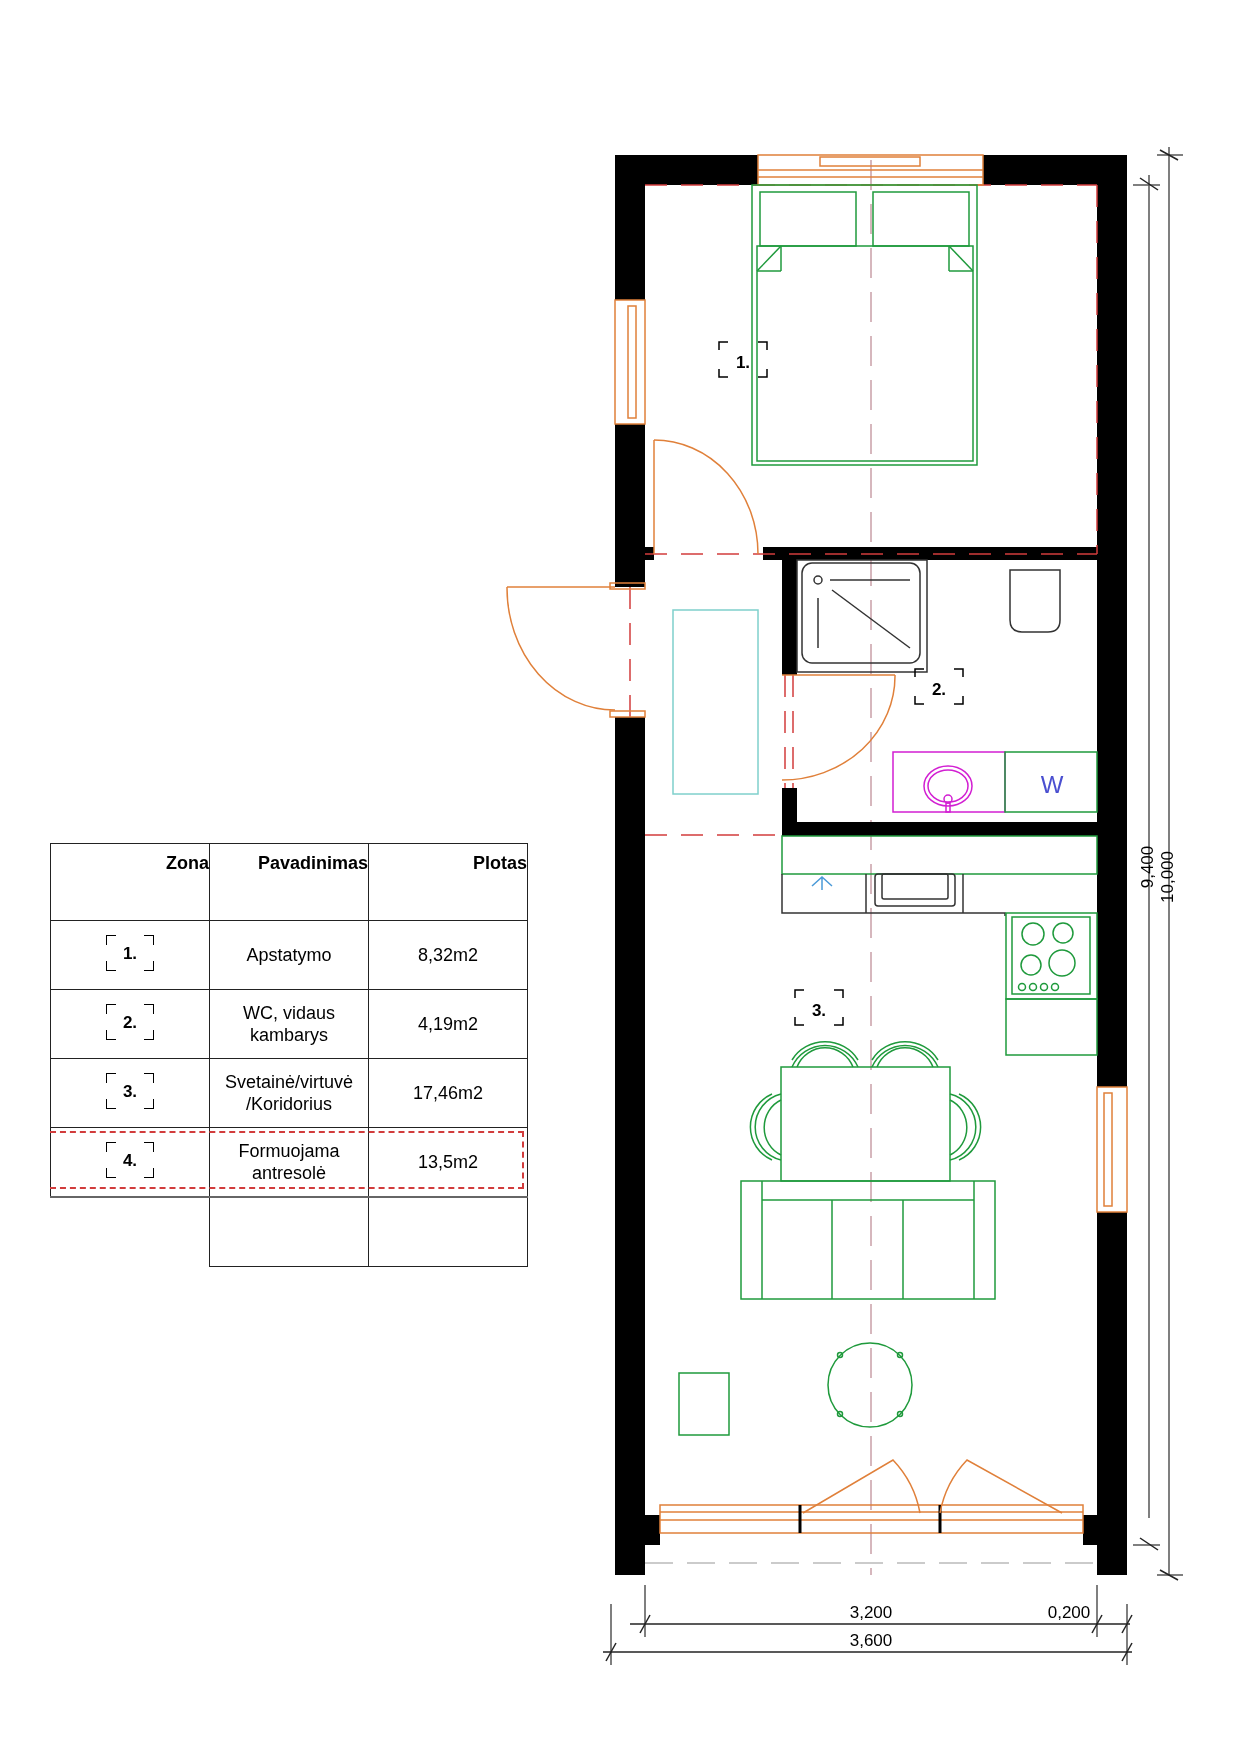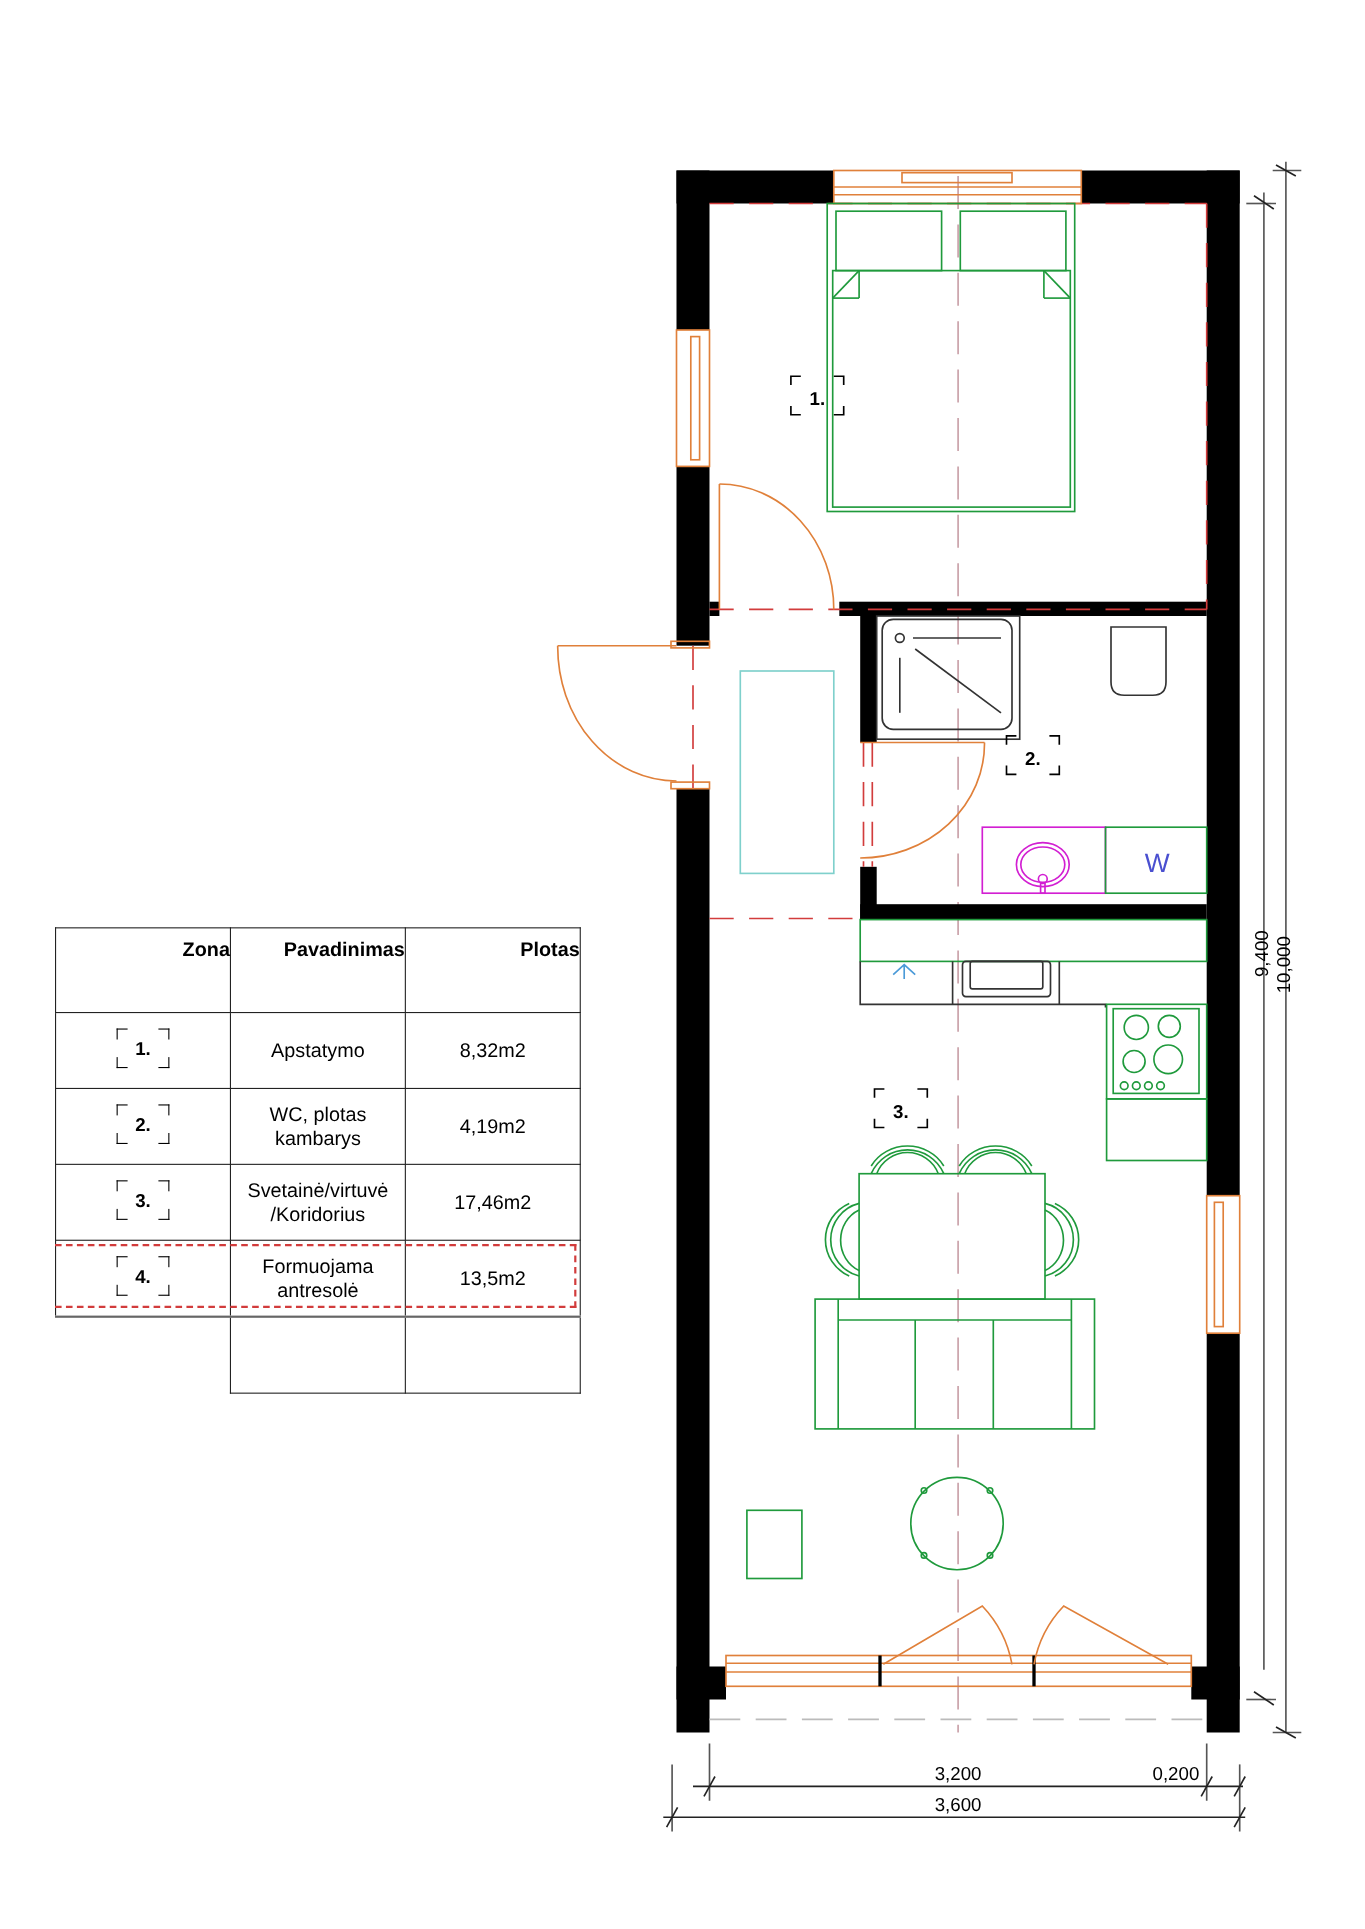--- a/index.html
+++ b/index.html
@@ -267,21 +267,21 @@
     <td>
       <span class="zone-mark"><i class="c tl"></i><i class="c tr"></i><i class="c bl"></i><i class="c br"></i><span class="n">1.</span></span>
     </td>
     <td><span>Apstatymo</span></td>
     <td>8,32m2</td>
   </tr>
   <tr>
     <td>
       <span class="zone-mark"><i class="c tl"></i><i class="c tr"></i><i class="c bl"></i><i class="c br"></i><span class="n">2.</span></span>
     </td>
-    <td><span>WC, plotas</span><br><span>kambarys</span></td>
+    <td><span>WC, vidaus</span><br><span>kambarys</span></td>
     <td>4,19m2</td>
   </tr>
   <tr>
     <td>
       <span class="zone-mark"><i class="c tl"></i><i class="c tr"></i><i class="c bl"></i><i class="c br"></i><span class="n">3.</span></span>
     </td>
     <td><span>Svetainė/virtuvė</span><br><span>/Koridorius</span></td>
     <td>17,46m2</td>
   </tr>
   <tr class="dash">

